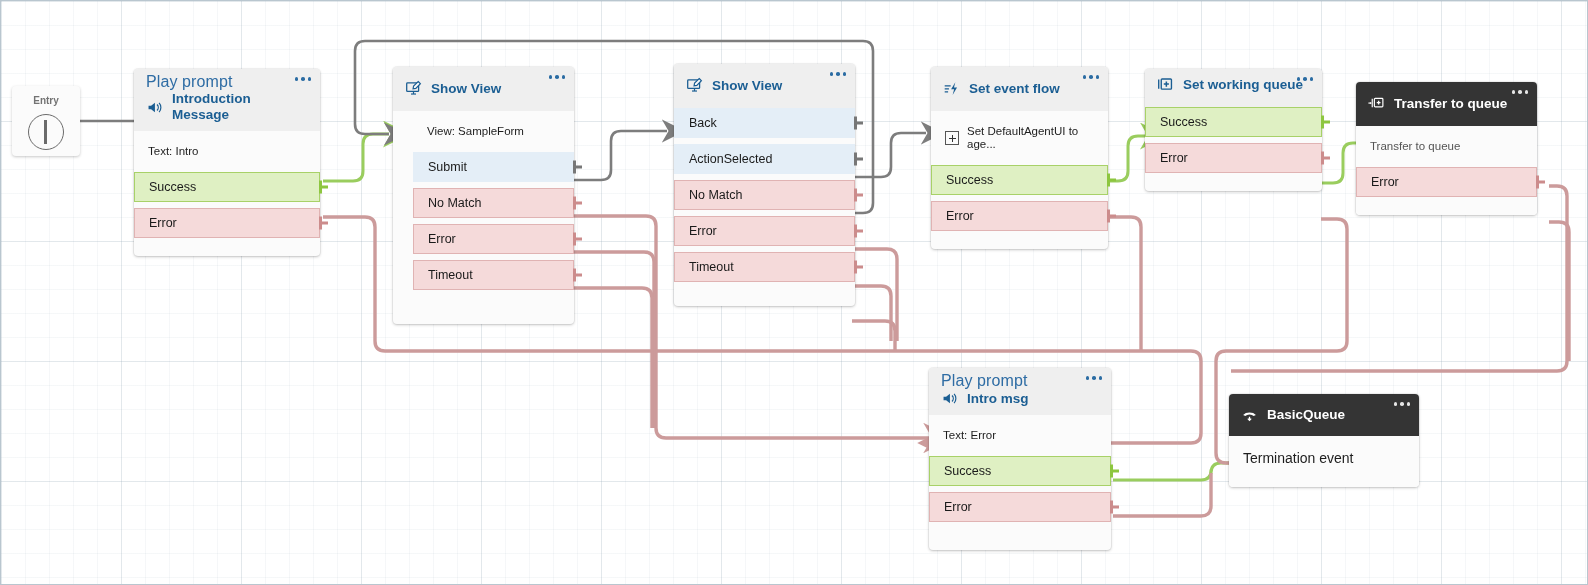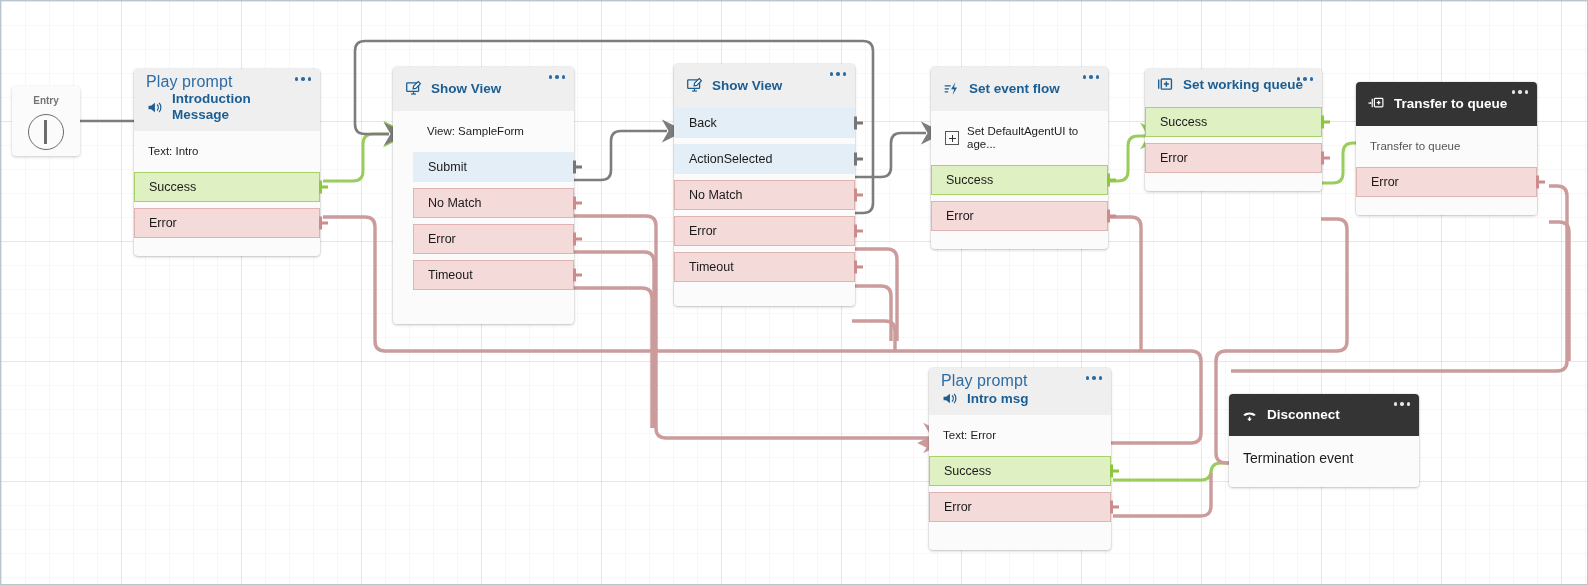--- a/index.html
+++ b/index.html
@@ -488,21 +488,21 @@
       <div class="dots">
           <i></i>
           <i></i>
           <i></i>
         </div>
       <div class="ttl">
         <svg class="ic" viewBox="0 0 20 20">
           <path d="M2.5 10.5 a9 6.5 0 0 1 15 0 l-2.6 1.4 a6 4.4 0 0 0 -9.8 0 Z" fill="#ffffff"></path>
           <path d="M10 12.5 v4.2 M8 14.8 l2 2.1 2-2.1" stroke="#ffffff" stroke-width="1.5" fill="none"></path>
         </svg>
-        <span>Disconnect</span>
+        <span>BasicQueue</span>
       </div>
     </div>
     <div class="body" style="background:#fbfbfb;border-radius:0 0 4px 4px;padding-bottom:0;">
       <div class="termline">Termination event</div>
     </div>
   </div>
 
 </div>
 
 </body></html>

